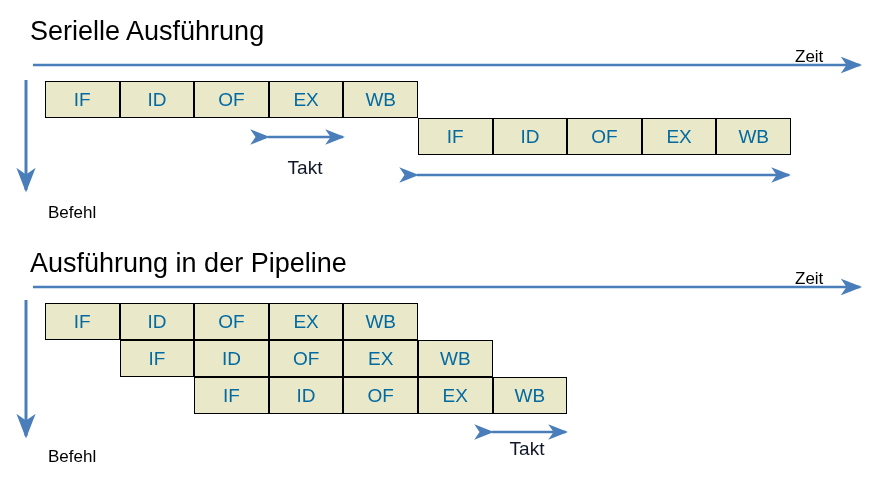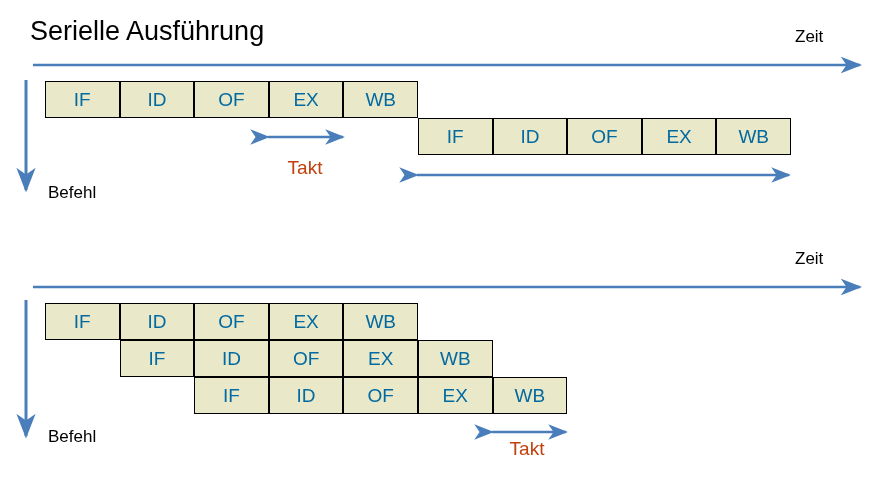--- a/index.html
+++ b/index.html
@@ -26,25 +26,26 @@
     color: #000000;
     white-space: nowrap;
     line-height: 1;
   }
   .axis-label {
     position: absolute;
     font-size: 17px;
     color: #000000;
     white-space: nowrap;
     line-height: 1;
+    margin-top: 20px;
   }
   .caption {
     position: absolute;
     font-size: 19px;
-    color: #c2410c;
+    color: #0f172a;
     white-space: nowrap;
     line-height: 1;
     text-align: center;
   }
   .stage-cell {
     position: absolute;
     box-sizing: border-box;
     background: #e9e9c9;
     border: 1.4px solid #000000;
     font-size: 19px;
@@ -82,20 +83,21 @@
   <div class="stage-cell" style="left:194.2px; top:81px; width:74.6px; height:37px;">OF</div>
   <div class="stage-cell" style="left:268.8px; top:81px; width:74.6px; height:37px;">EX</div>
   <div class="stage-cell" style="left:343.4px; top:81px; width:74.6px; height:37px;">WB</div>
 
   <div class="stage-cell" style="left:418px;   top:118px; width:74.6px; height:37px;">IF</div>
   <div class="stage-cell" style="left:492.6px; top:118px; width:74.6px; height:37px;">ID</div>
   <div class="stage-cell" style="left:567.2px; top:118px; width:74.6px; height:37px;">OF</div>
   <div class="stage-cell" style="left:641.8px; top:118px; width:74.6px; height:37px;">EX</div>
   <div class="stage-cell" style="left:716.4px; top:118px; width:74.6px; height:37px;">WB</div>
 
+  <div class="section-title" style="left:30px; top:250px;">Ausführung in der Pipeline</div>
 
   <div class="axis-label" style="left:795px; top:250px;">Zeit</div>
 
   <div class="axis-label" style="left:48px; top:428px;">Befehl</div>
 
   <div class="caption" style="left:487px; top:439px; width:80px;">Takt</div>
 
   <div class="stage-cell" style="left:45px;    top:303px; width:74.6px; height:37px;">IF</div>
   <div class="stage-cell" style="left:119.6px; top:303px; width:74.6px; height:37px;">ID</div>
   <div class="stage-cell" style="left:194.2px; top:303px; width:74.6px; height:37px;">OF</div>

